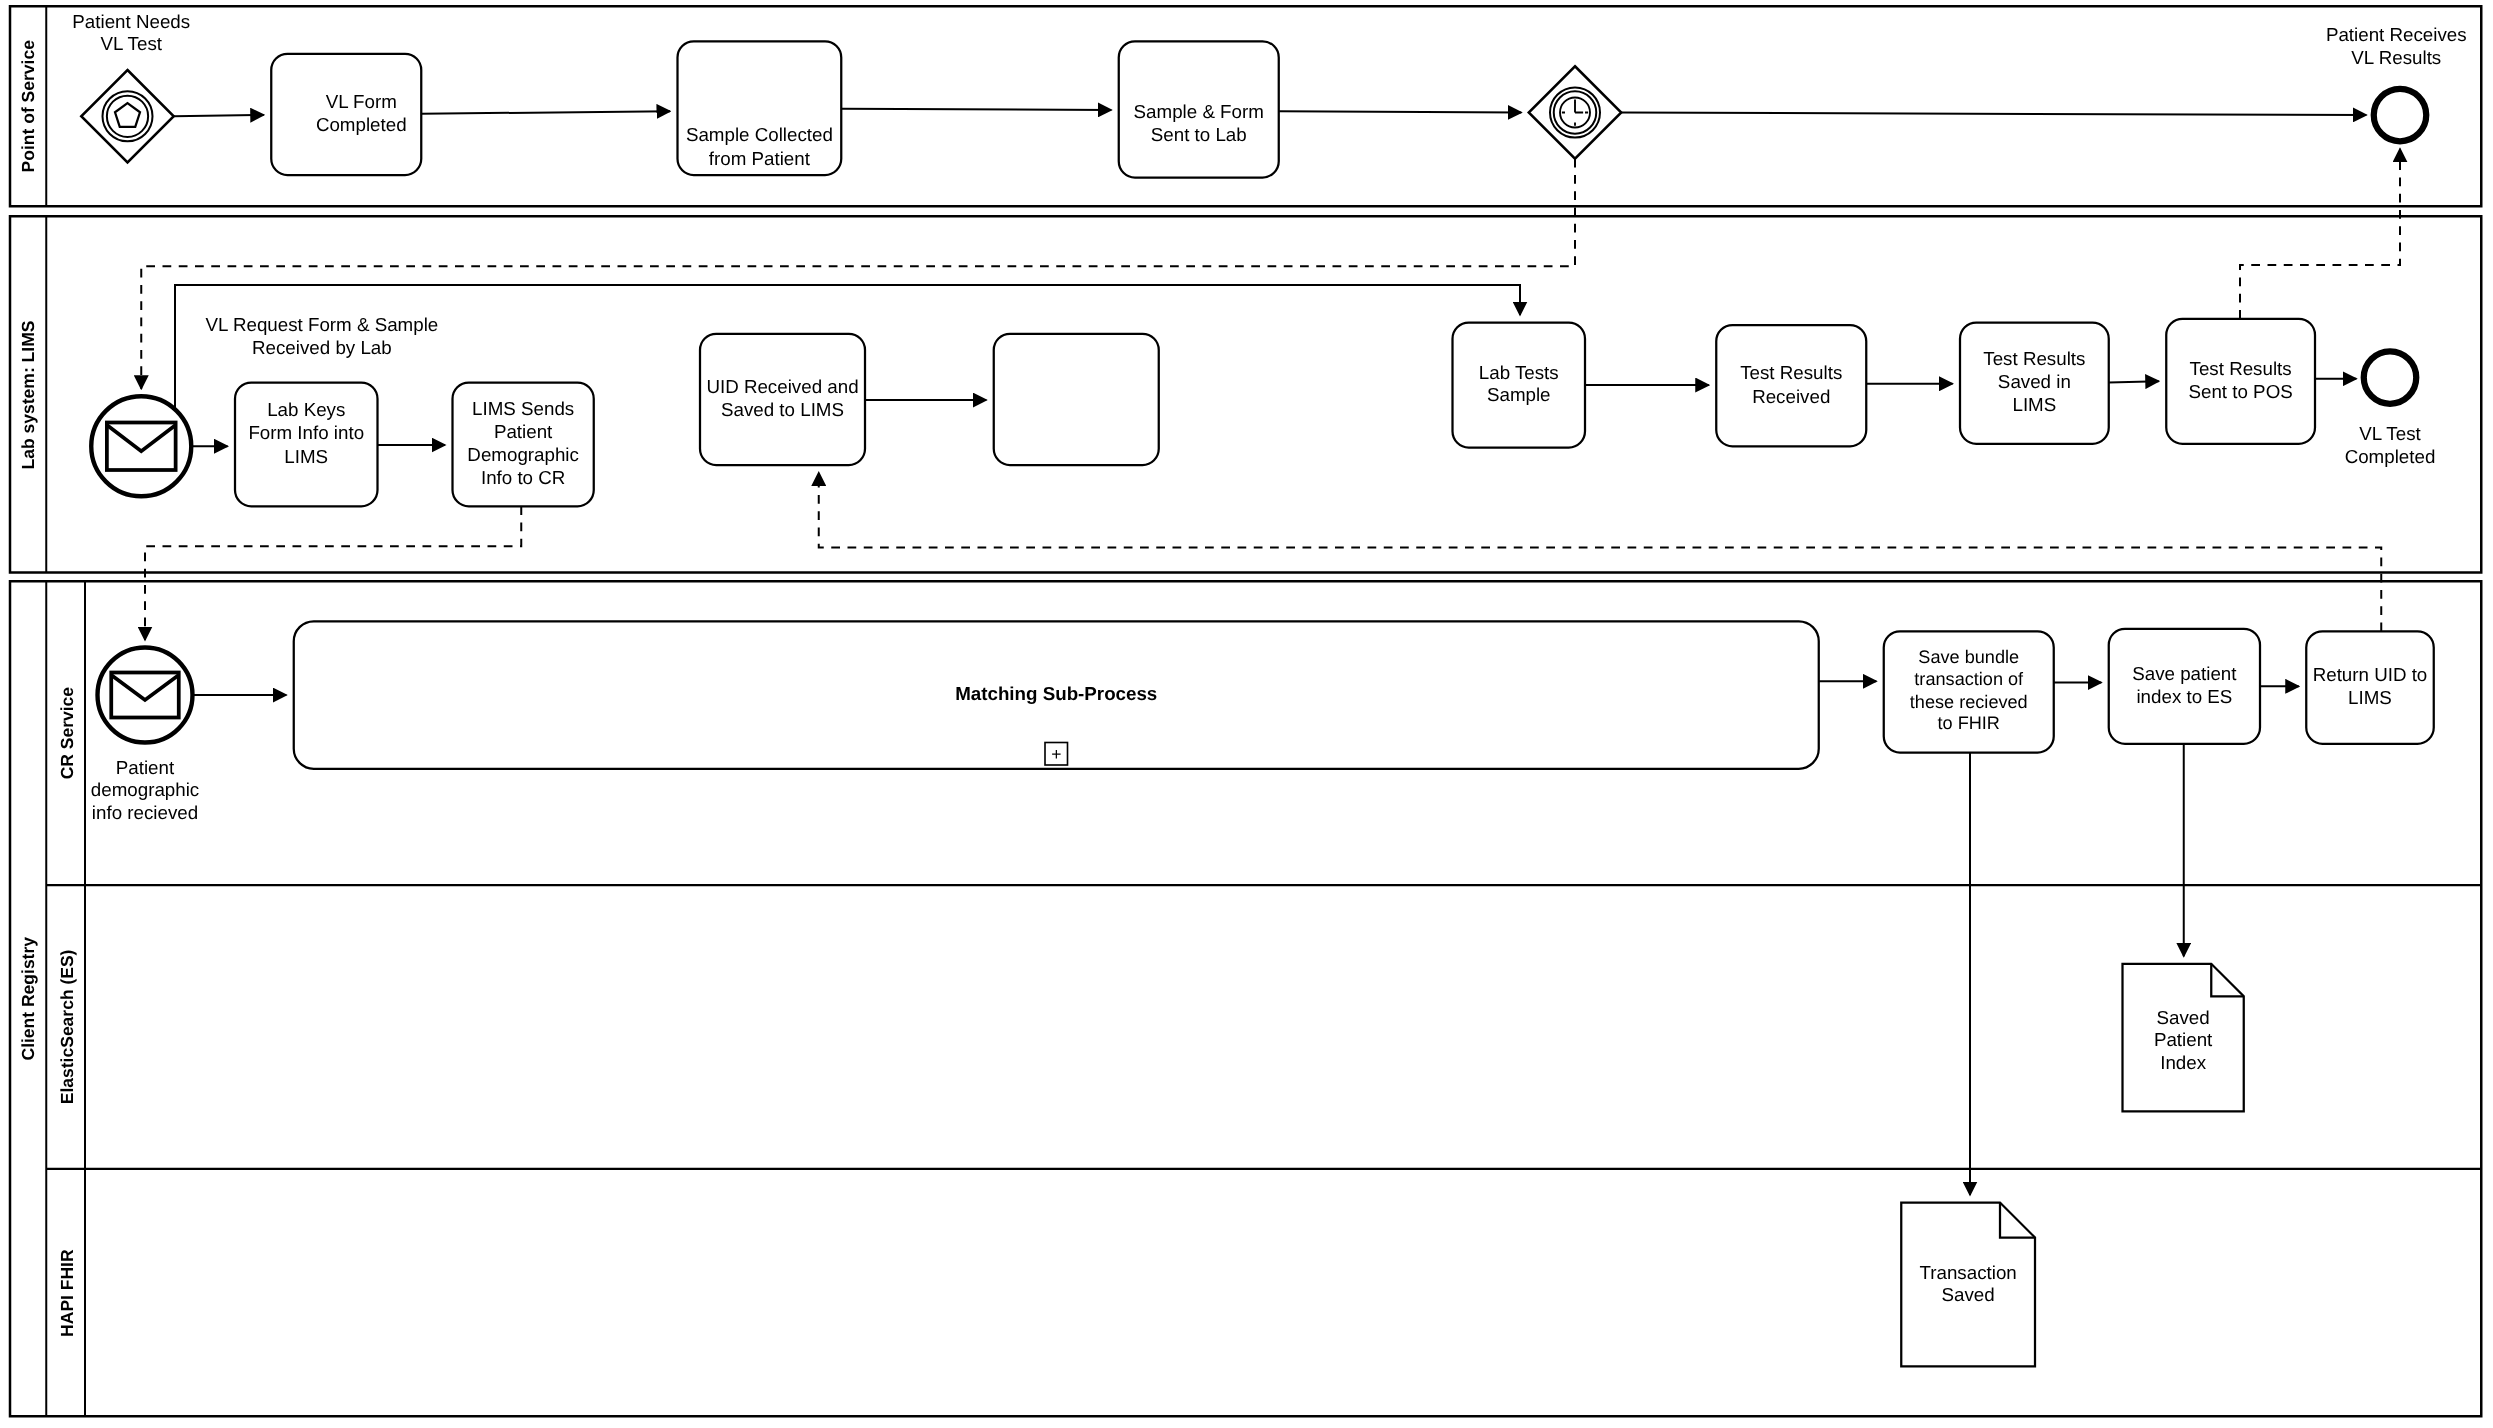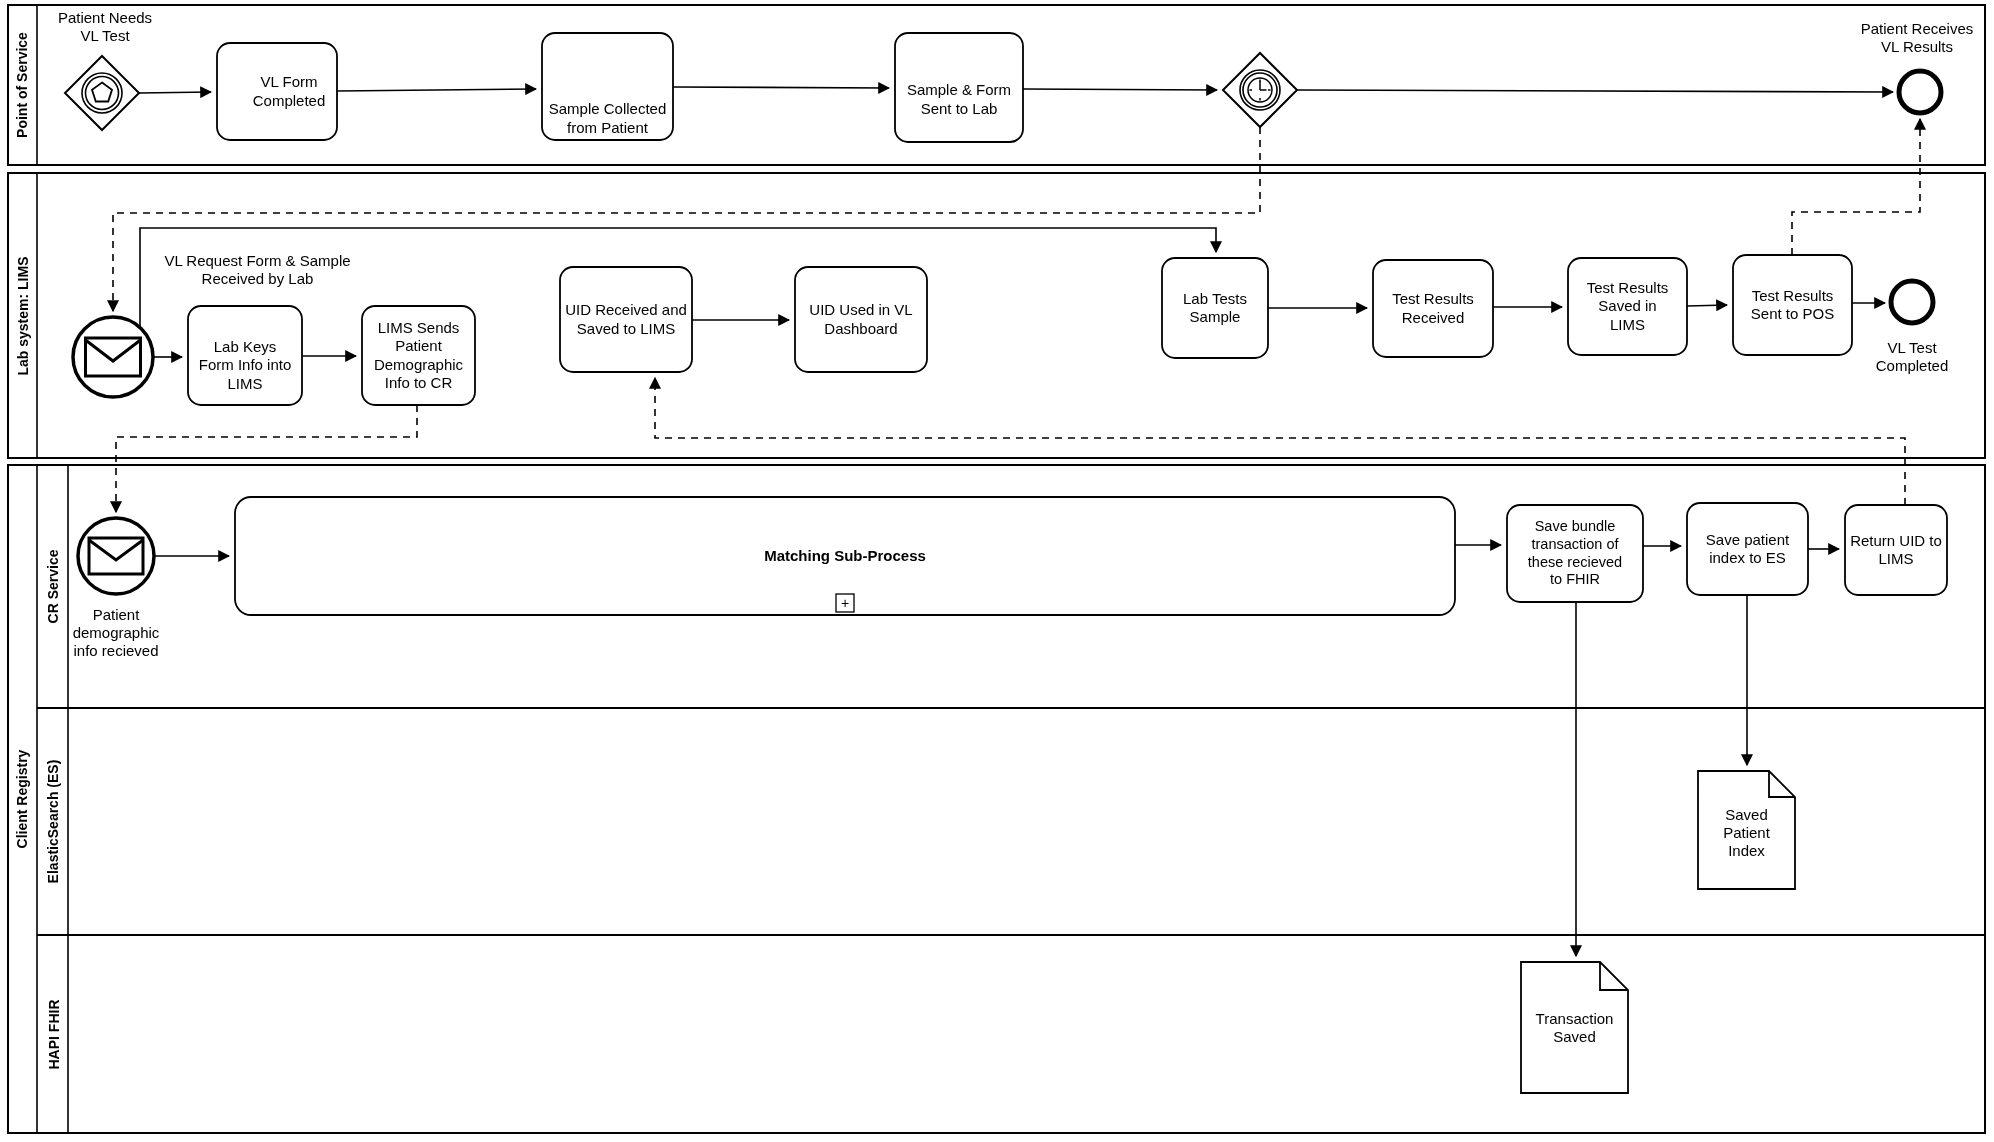--- a/index.html
+++ b/index.html
@@ -144,31 +144,29 @@
 Completed</div>
   <div class="lbl" style="left:542px;top:33px;width:131px;height:107px;margin-top:32px;">Sample Collected
 from Patient</div>
   <div class="lbl" style="left:895px;top:33px;width:128px;height:109px;margin-top:12px;">Sample &amp; Form
 Sent to Lab</div>
   <div class="lbl" style="left:1838px;top:14px;width:158px;height:48px;">Patient Receives
 VL Results</div>
 
   <div class="lbl" style="left:120px;top:246px;width:275px;height:48px;">VL Request Form &amp; Sample
 Received by Lab</div>
-  <div class="lbl" style="left:188px;top:316px;width:114px;height:99px;border-radius:29px;">Lab Keys
+  <div class="lbl" style="left:188px;top:298px;width:114px;height:99px;border-radius:29px;">Lab Keys
 Form Info into
 LIMS</div>
   <div class="lbl" style="left:362px;top:306px;width:113px;height:99px;">LIMS Sends
 Patient
 Demographic
 Info to CR</div>
   <div class="lbl" style="left:560px;top:267px;width:132px;height:105px;">UID Received and
 Saved to LIMS</div>
-  <div class="lbl" style="left:795px;top:267px;width:132px;height:105px;">UID Used in VL
-Dashboard</div>
   <div class="lbl" style="left:1162px;top:258px;width:106px;height:100px;">Lab Tests
 Sample</div>
   <div class="lbl" style="left:1373px;top:260px;width:120px;height:97px;">Test Results
 Received</div>
   <div class="lbl" style="left:1568px;top:258px;width:119px;height:97px;">Test Results
 Saved in
 LIMS</div>
   <div class="lbl" style="left:1733px;top:255px;width:119px;height:100px;">Test Results
 Sent to POS</div>
   <div class="lbl" style="left:1842px;top:334px;width:140px;height:46px;">VL Test

